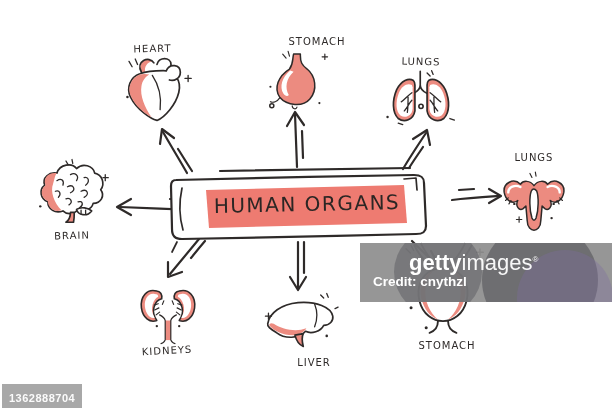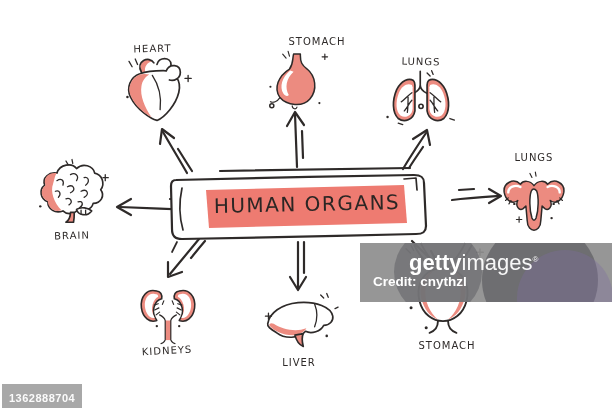--- a/index.html
+++ b/index.html
@@ -228,21 +228,21 @@
       <path class="ink-thin" d="M68,16 C72,26 72,36 68,46"></path>
       <path class="sfill" stroke-width="1.8" d="M42,57 C44,65 48,70 53,72 C51,64 51,59 53,55 Z"></path>
       <g>
         <path class="ink-thin" d="M3,32 h8 M7,28 v8"></path>
         <path class="ink-thin" d="M76,4 l4,4 M84,2 l2,5"></path>
         <circle class="dot" cx="84" cy="58" r="1.7"></circle>
         <path class="ink-thin" d="M95,22 l4,-2"></path>
       </g>
     </svg>
   </div>
-  <div class="organ-label r-0" style="left:263px;top:357px;width:72px">LIVER</div>
+  <div class="organ-label r-0" style="left:278px;top:357px;width:72px">LIVER</div>
 
   <div class="organ" style="left:401px;top:242px">
     <svg width="84" height="96" viewBox="0 0 100 114">
       <path class="ink" d="M16,4 C22,16 30,26 40,34 M24,2 C30,14 36,22 44,30 M84,4 C78,16 70,26 60,34 M76,2 C70,14 64,22 56,30"></path>
       <path class="wfill" d="M36,34 C24,40 18,54 22,70 C26,86 38,94 50,94 C62,94 74,86 78,70 C82,54 76,40 64,34 C56,30 44,30 36,34 Z"></path>
       <path class="sflat" d="M36,35 C27,41 21,52 24,66 C27,80 35,89 44,92 C34,84 28,70 29,56 C30,46 33,39 38,35 Z"></path>
       <path class="sflat" d="M64,35 C73,41 79,52 76,66 C73,80 65,89 56,92 C66,84 72,70 71,56 C70,46 67,39 62,35 Z"></path>
       <path class="ink" d="M44,94 C44,101 40,106 34,108 M56,94 C56,101 60,106 66,108"></path>
       <g>
         <path class="ink-thin" d="M6,8 l5,5 M12,4 l3,6"></path>

